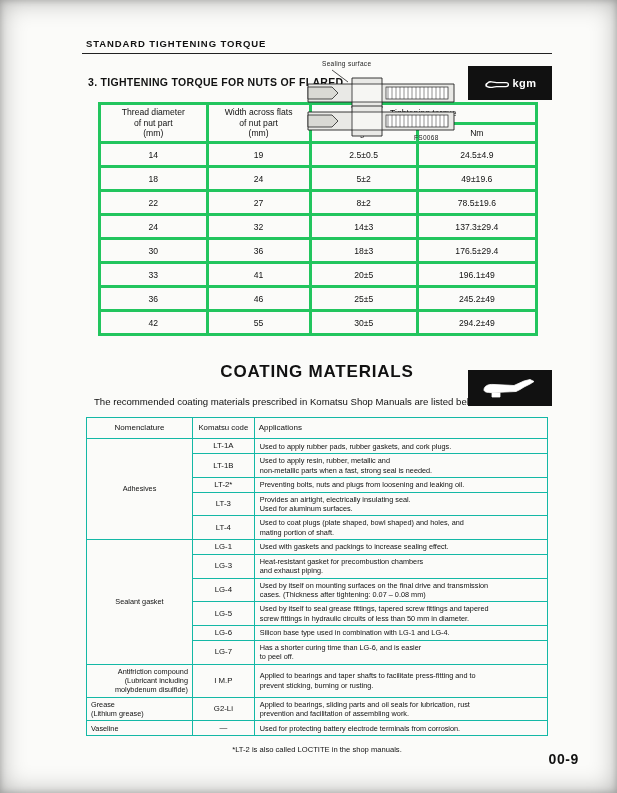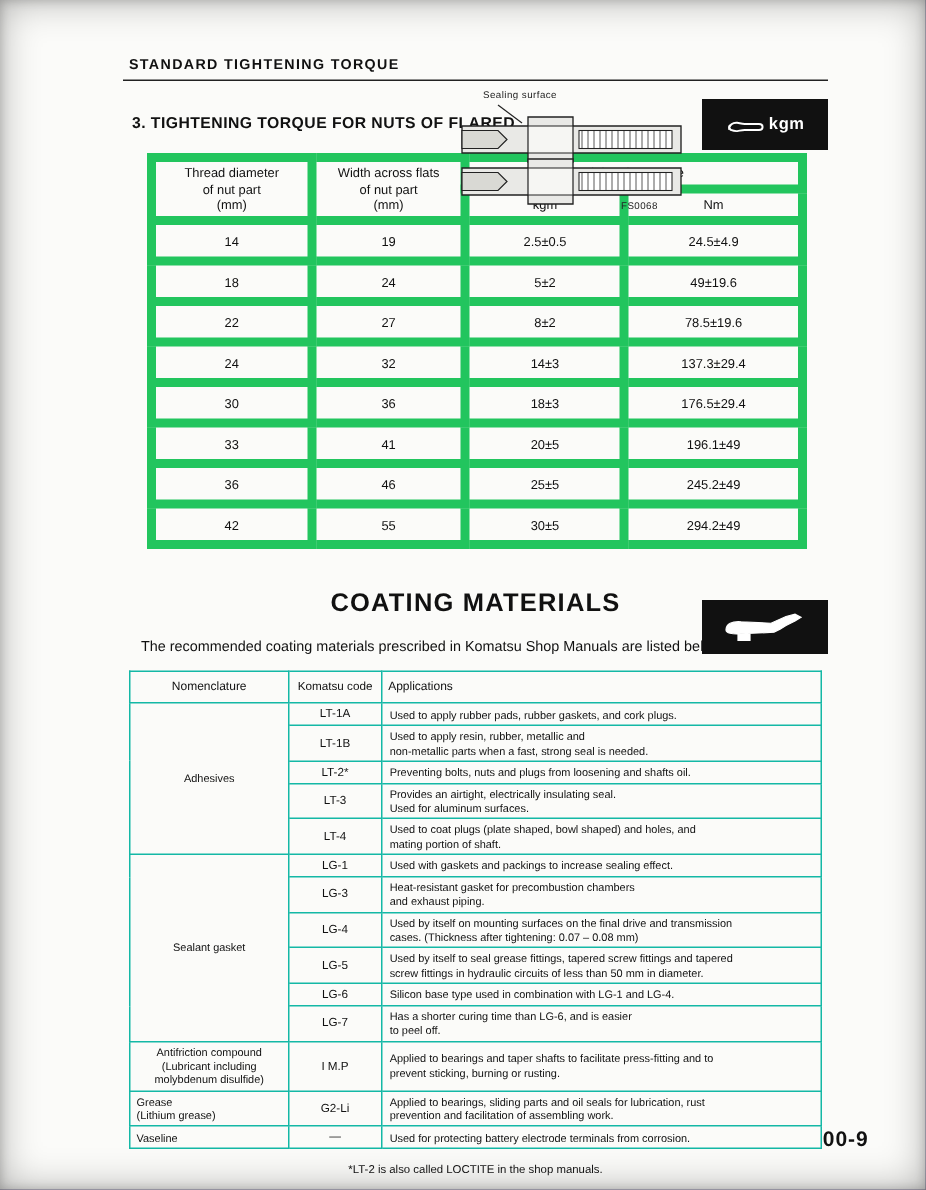--- a/index.html
+++ b/index.html
@@ -10,21 +10,21 @@
   body {
     width: 617px;
     height: 793px;
     overflow: hidden;
     font-family: "Liberation Sans", sans-serif;
   }
   .page {
     position: relative;
     width: 617px;
     height: 793px;
-    background: #c4b5fd;
+    background: #ef4444;
     box-sizing: border-box;
   }
   
   .page::before {
     content: "";
     position: absolute;
     inset: 0;
     pointer-events: none;
     box-shadow: inset 0 0 26px rgba(0,0,0,0.30), inset 0 0 7px rgba(0,0,0,0.22);
     z-index: 50;
@@ -106,21 +106,21 @@
 
   
   table.tq {
     border-collapse: collapse;
     margin: 14px 0 0 16px;
     width: 440px;
     font-size: 8.6px;
     color: #111;
   }
   table.tq th, table.tq td {
-    border: 6px solid #22c55e;
+    border: 3px solid #22c55e;
     text-align: center;
     vertical-align: middle;
     padding: 2px 2px;
   }
   table.tq th {
     font-weight: normal;
     line-height: 1.25;
   }
   table.tq td { height: 17px; }
   .tq .colA { width: 108px; }
@@ -372,21 +372,21 @@
         <tr>
           <td class="cCode">LT-1B</td>
           <td class="cApp">
             <span class="nb">Used to apply resin, rubber, metallic and</span><br>
             <span class="nb">non-metallic parts when a fast, strong seal is needed.</span>
           </td>
         </tr>
         <tr>
           <td class="cCode">LT-2*</td>
           <td class="cApp">
-            <span class="nb">Preventing bolts, nuts and plugs from loosening and shafts oil.</span>
+            <span class="nb">Preventing bolts, nuts and plugs from loosening and leaking oil.</span>
           </td>
         </tr>
         <tr>
           <td class="cCode">LT-3</td>
           <td class="cApp">
             <span class="nb">Provides an airtight, electrically insulating seal.</span><br>
             <span class="nb">Used for aluminum surfaces.</span>
           </td>
         </tr>
         <tr>
@@ -433,21 +433,21 @@
         </tr>
         <tr>
           <td class="cCode">LG-7</td>
           <td class="cApp">
             <span class="nb">Has a shorter curing time than LG-6, and is easier</span><br>
             <span class="nb">to peel off.</span>
           </td>
         </tr>
 
         <tr>
-          <td class="cNom" style="text-align:center; padding-left:4px;">
+          <td class="cNom" style="text-align:right; padding-left:4px;">
             <span>Antifriction compound</span><br>
             <span>(Lubricant including</span><br>
             <span>molybdenum disulfide)</span>
           </td>
           <td class="cCode">I M.P</td>
           <td class="cApp">
             <span class="nb">Applied to bearings and taper shafts to facilitate press-fitting and to</span><br>
             <span class="nb">prevent sticking, burning or rusting.</span>
           </td>
         </tr>

